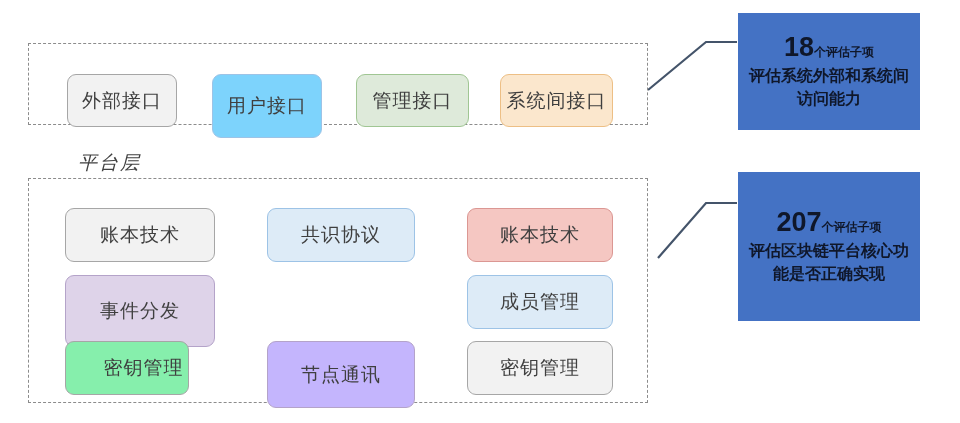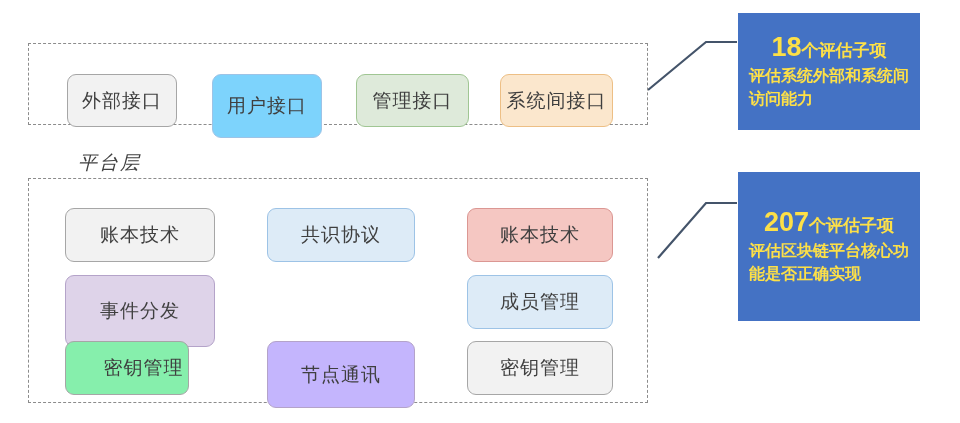--- a/index.html
+++ b/index.html
@@ -44,35 +44,36 @@
     justify-content: center;
     font-size: 19px;
     color: #3f3f3f;
     letter-spacing: 1px;
     white-space: nowrap;
     margin-top: 16px;
   }
   .callout {
     position: absolute;
     background: #4472c4;
-    color: #fde047;
+    color: #0f172a;
     display: flex;
     flex-direction: column;
     align-items: center;
     justify-content: center;
+    text-align: center;
     font-weight: 700;
     padding: 4px 6px;
   }
   .callout .headline {
     display: inline-flex;
     align-items: baseline;
     white-space: nowrap;
   }
   .callout .num { font-size: 27px; line-height: 1.1; }
-  .callout .unit { font-size: 17px; }
+  .callout .unit { font-size: 12px; }
   .callout .desc {
     font-size: 16px;
     line-height: 1.45;
     white-space: pre-line;
     margin-top: 1px;
   }
 </style>
 </head>
 <body>
 

